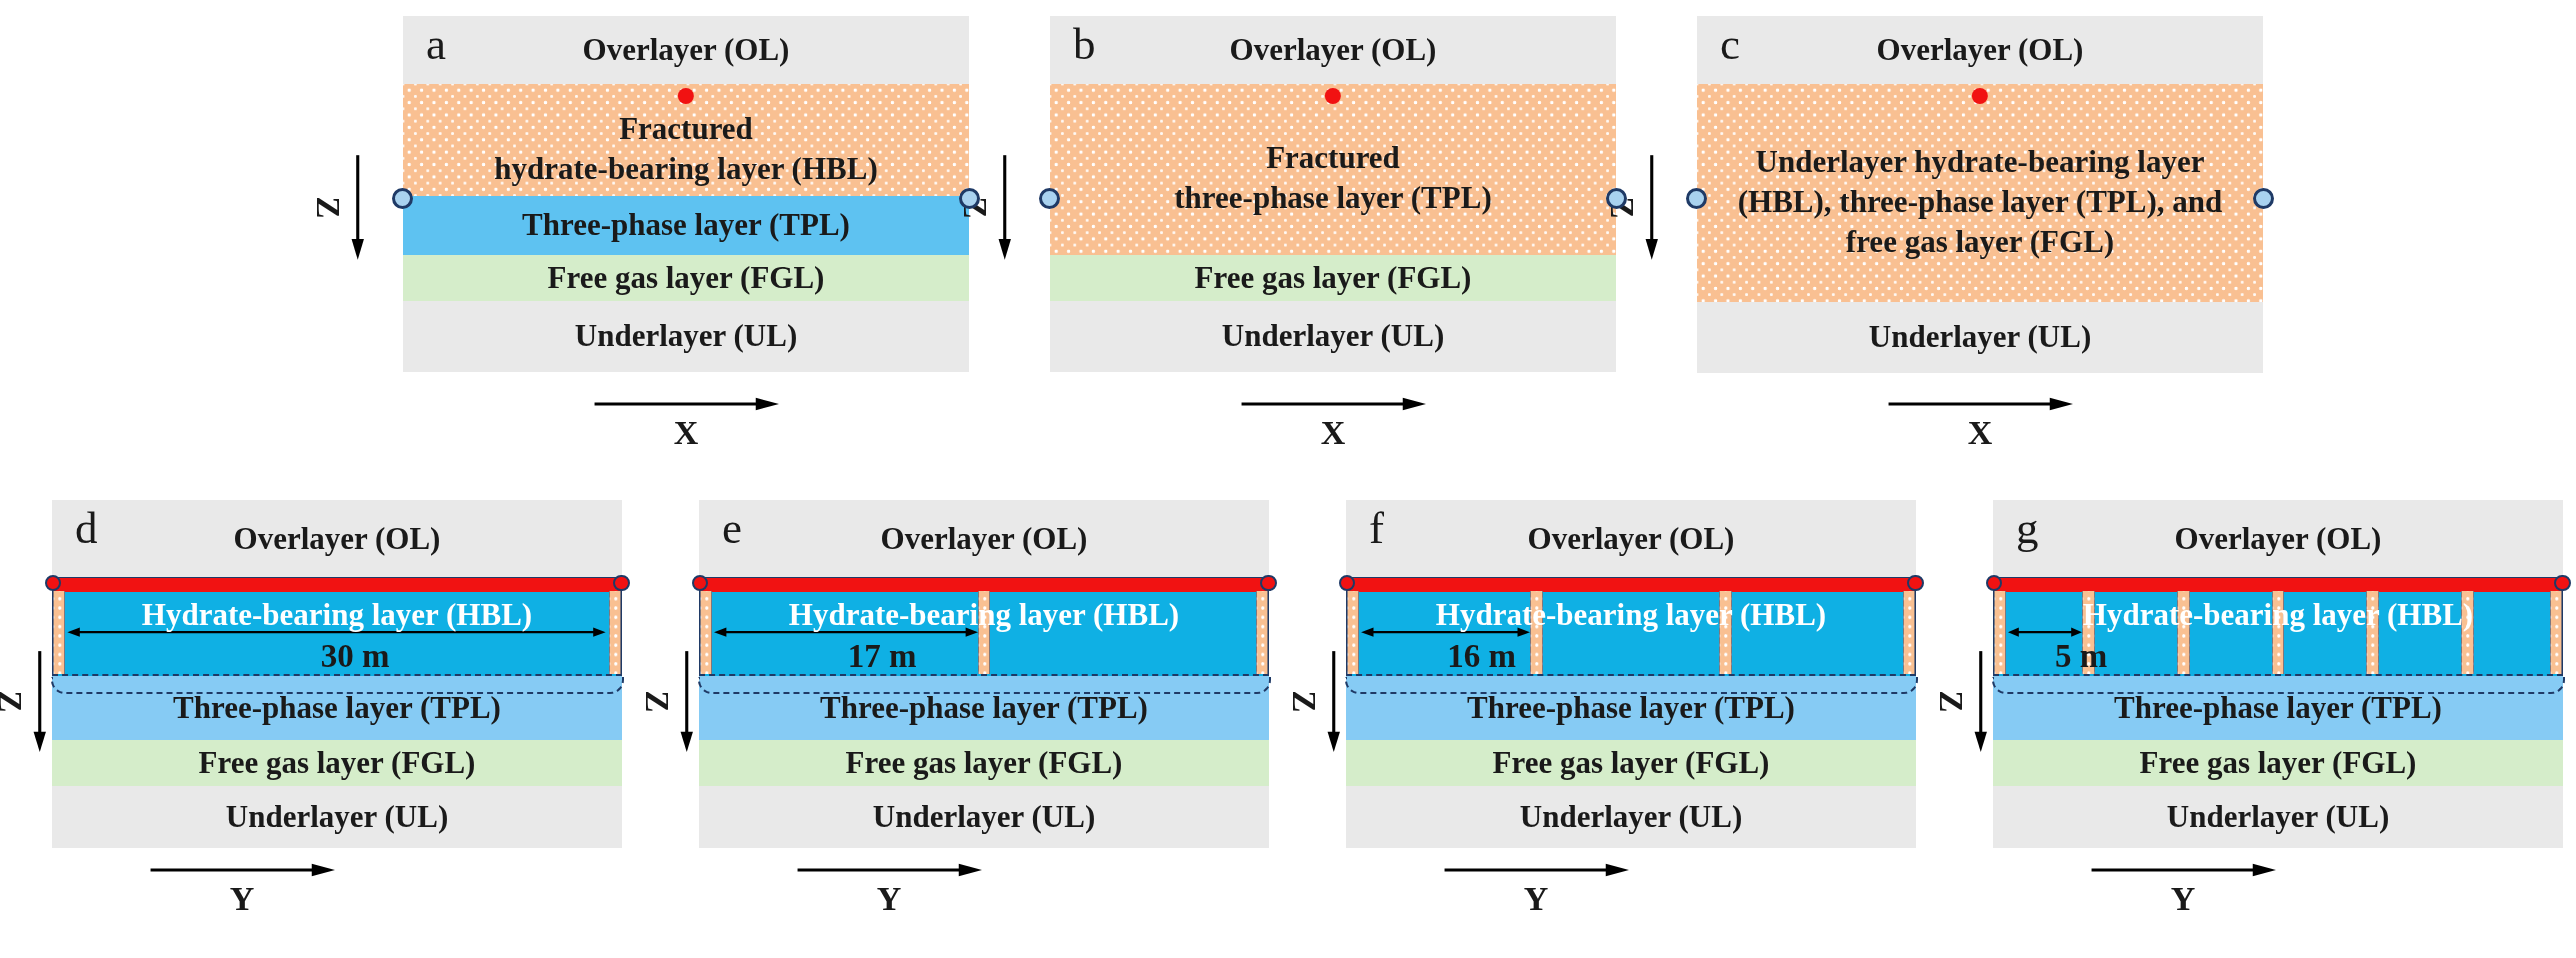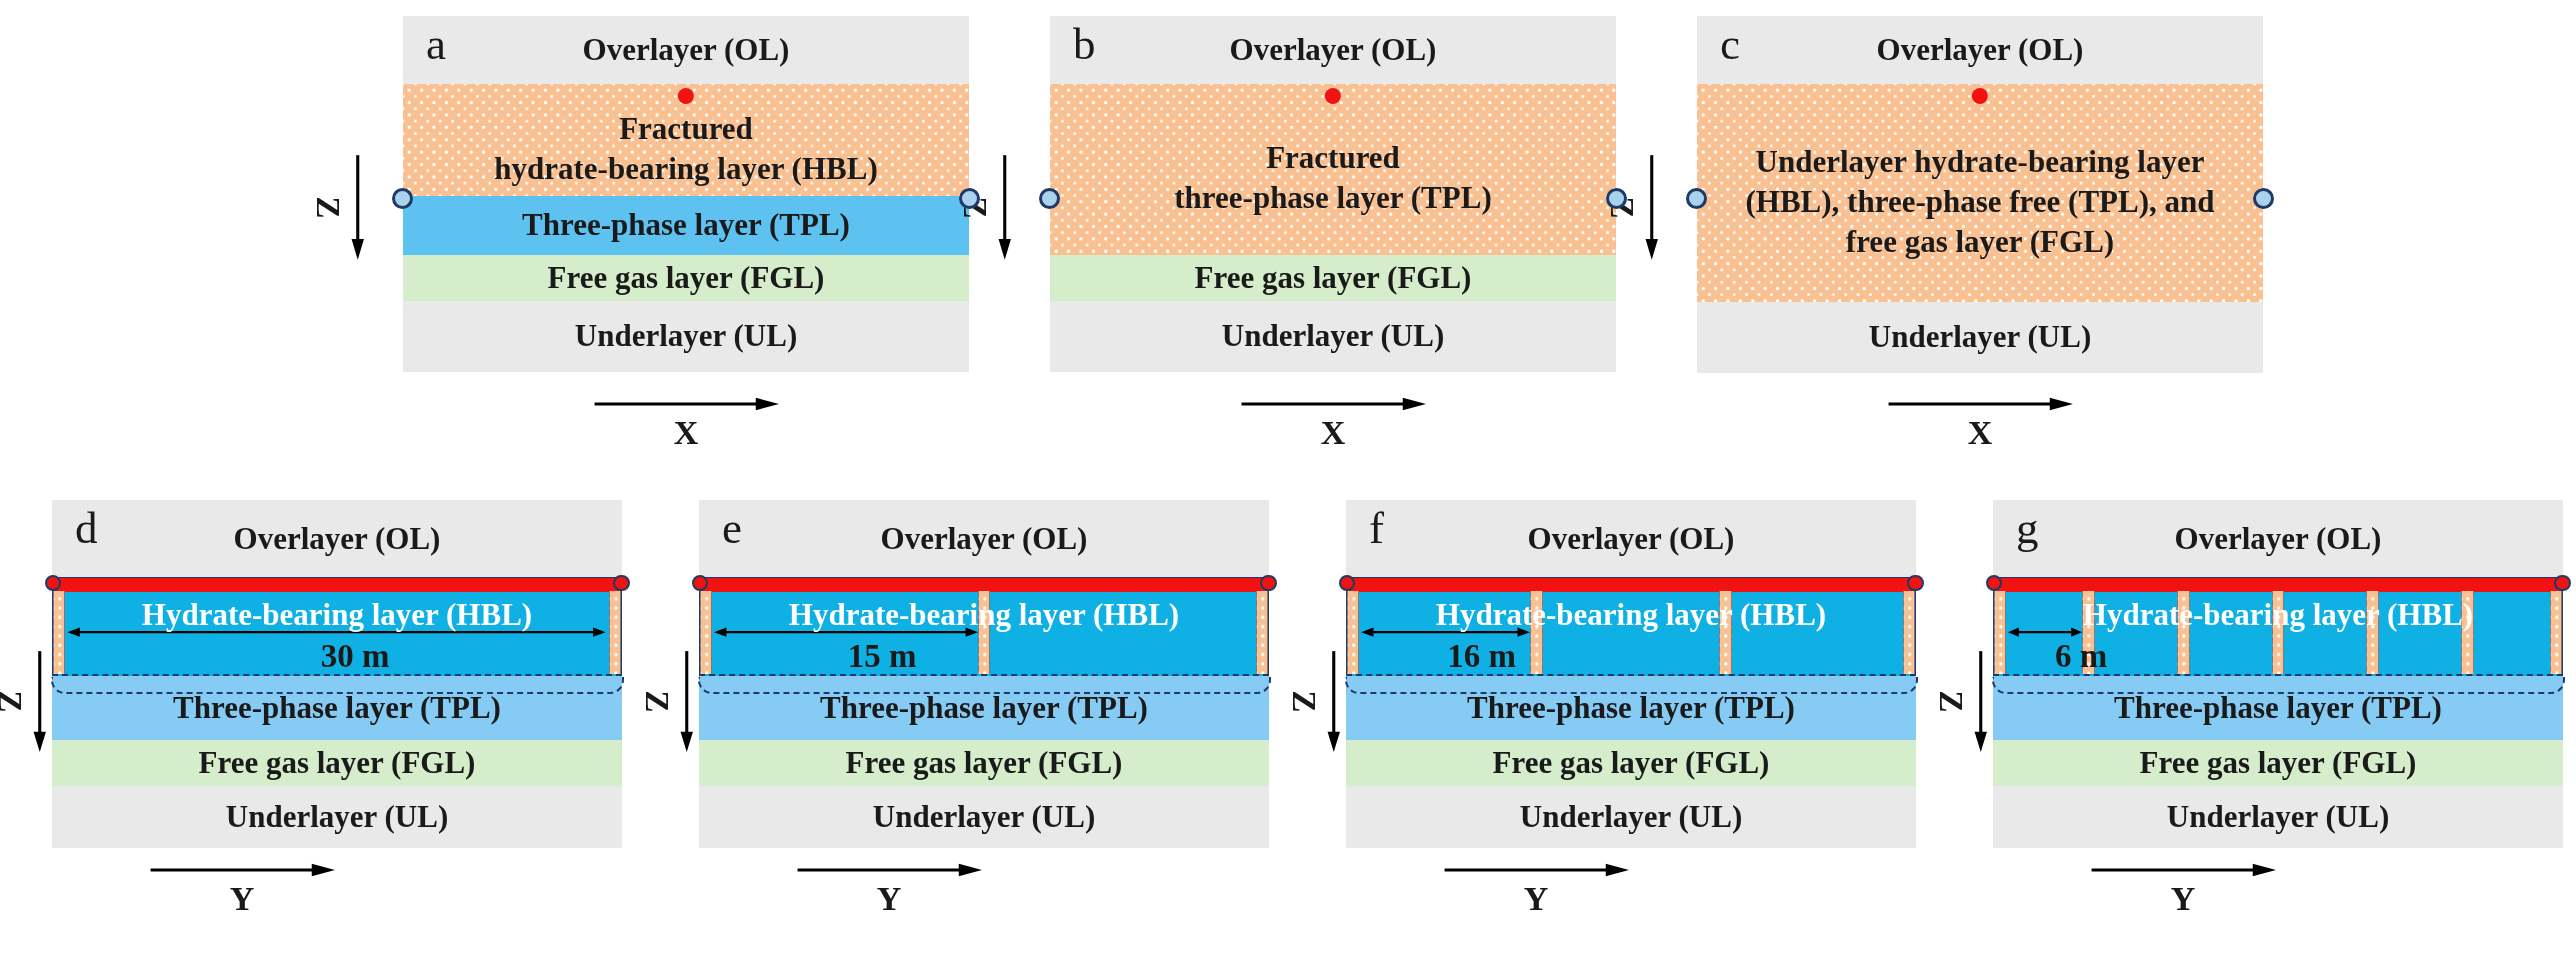--- a/index.html
+++ b/index.html
@@ -146,21 +146,21 @@
 
   <div class="tpanel" style="left:1697px">
     <div class="layer gray" style="height:68px">
       <span class="pletter">c</span>
       <span class="ltxt">Overlayer (OL)</span>
     </div>
     <div class="layer orange" style="height:218px">
       <span class="reddot"></span>
       <div class="olines">
         <div>Underlayer hydrate-bearing layer</div>
-        <div>(HBL), three-phase free (TPL), and</div>
+        <div>(HBL), three-phase layer (TPL), and</div>
         <div>free gas layer (FGL)</div>
       </div>
     </div>
     <div class="layer gray" style="height:71px">
       <span class="ltxt">Underlayer (UL)</span>
     </div>
     <span class="edgecircle l"></span>
     <span class="edgecircle r"></span>
     <div class="zaxis">
       <span class="zlab">Z</span>
@@ -234,21 +234,21 @@
       <span class="corner r"></span>
       <div class="frac" style="left:0"></div>
       <div class="frac" style="left:calc(50% - 6.2px)"></div>
       <div class="frac" style="right:0"></div>
       <div class="hbltxt">Hydrate-bearing layer (HBL)</div>
       <svg class="dimarrow" style="left:14px" width="264" height="12.4" viewBox="0 0 341 16">
         <line x1="14" y1="8" x2="327" y2="8" stroke="#000" stroke-width="3"></line>
         <polygon points="0,8 16,2 16,14" fill="#000"></polygon>
         <polygon points="341,8 325,2 325,14" fill="#000"></polygon>
       </svg>
-      <div class="dimlab" style="left:14px;width:264px">15 m</div>
+      <div class="dimlab" style="left:14px;width:264px">17 m</div>
     </div>
     <div class="dashband"></div>
     <div class="layer tpl-bot" style="height:64px">
       <span class="ltxt">Three-phase layer (TPL)</span>
     </div>
     <div class="layer fgl" style="height:46px">
       <span class="ltxt">Free gas layer (FGL)</span>
     </div>
     <div class="layer gray" style="height:62px">
       <span class="ltxt">Underlayer (UL)</span>
@@ -331,21 +331,21 @@
       <div class="frac" style="left:calc(50% - 6.2px)"></div>
       <div class="frac" style="left:calc(66.667% - 6.2px)"></div>
       <div class="frac" style="left:calc(83.333% - 6.2px)"></div>
       <div class="frac" style="right:0"></div>
       <div class="hbltxt">Hydrate-bearing layer (HBL)</div>
       <svg class="dimarrow" style="left:14px" width="74" height="12.4" viewBox="0 0 96 16">
         <line x1="12" y1="8" x2="84" y2="8" stroke="#000" stroke-width="3"></line>
         <polygon points="0,8 14,2 14,14" fill="#000"></polygon>
         <polygon points="96,8 82,2 82,14" fill="#000"></polygon>
       </svg>
-      <div class="dimlab" style="left:7.7px;width:87px">6 m</div>
+      <div class="dimlab" style="left:7.7px;width:87px">5 m</div>
     </div>
     <div class="dashband"></div>
     <div class="layer tpl-bot" style="height:64px">
       <span class="ltxt">Three-phase layer (TPL)</span>
     </div>
     <div class="layer fgl" style="height:46px">
       <span class="ltxt">Free gas layer (FGL)</span>
     </div>
     <div class="layer gray" style="height:62px">
       <span class="ltxt">Underlayer (UL)</span>

